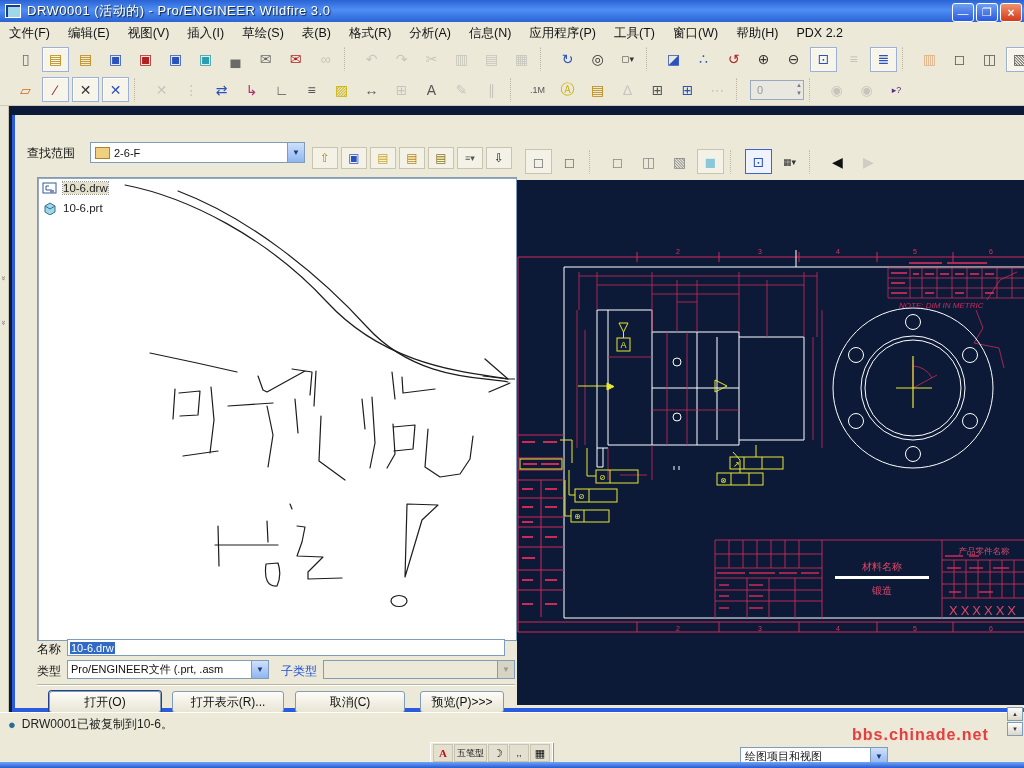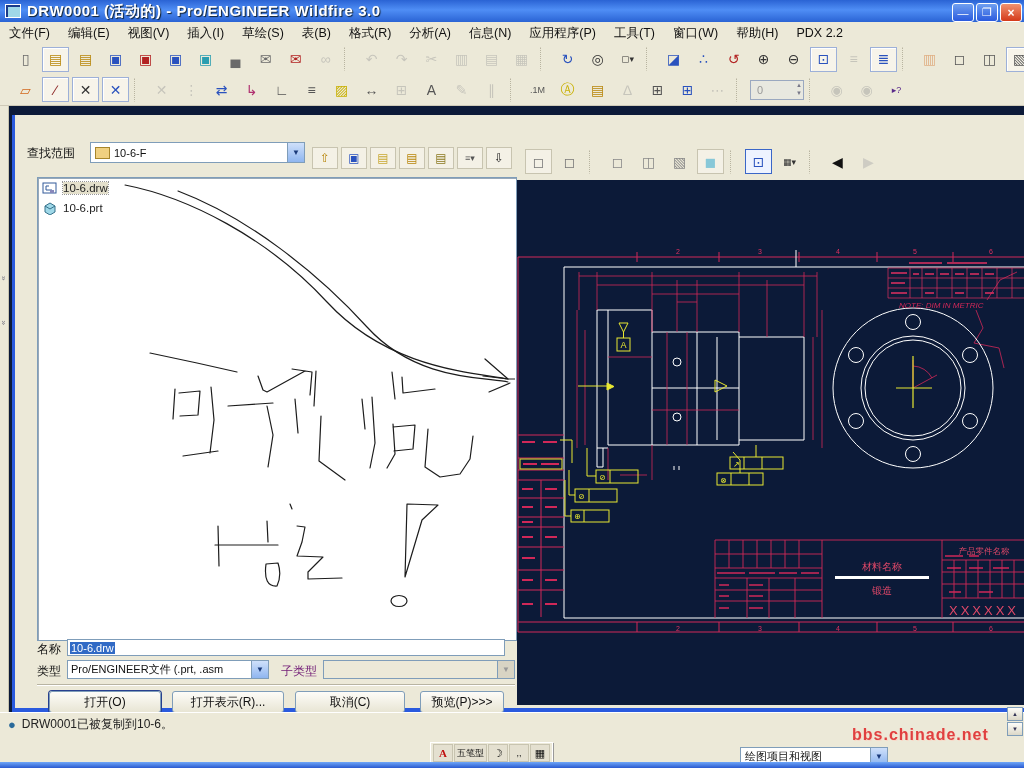--- a/index.html
+++ b/index.html
@@ -3,21 +3,21 @@
 <meta charset="utf-8">
 <style>
   html,body{margin:0;padding:0;background:#555;}
   #root{position:relative;width:1024px;height:768px;overflow:hidden;
         font-family:"Liberation Sans","DejaVu Sans",sans-serif;background:#ece9d8;}
   
   .titlebar{position:absolute;left:0;top:0;width:1024px;height:22px;
     background:linear-gradient(#2a63d4,#4f8ef5 45%,#2a63d4);display:flex;align-items:center;color:#fff;}
   .titlebar .appicon{width:14px;height:12px;margin:0 6px 0 5px;border:1px solid #fff;background:#9fd8e8;
     box-shadow:2px 2px 0 #1a3a8a inset;}
-  .titlebar .ttext{font-size:15px;font-weight:bold;letter-spacing:.5px;text-shadow:1px 1px 1px #123;}
+  .titlebar .ttext{font-size:13px;font-weight:normal;letter-spacing:.5px;text-shadow:1px 1px 1px #123;}
   .winbtns{position:absolute;right:2px;top:3px;display:flex;gap:2px;}
   .wbtn{width:20px;height:17px;border:1px solid #fff;border-radius:3px;color:#fff;font-size:11px;
     display:flex;align-items:center;justify-content:center;background:linear-gradient(#6f9ff0,#2a5ade);}
   .wbtn.close{background:linear-gradient(#f0926f,#d43a1a);font-size:12px;font-weight:bold;}
   
   .menubar{position:absolute;left:0;top:22px;width:1024px;height:22px;background:#ece9d8;
     display:flex;align-items:center;font-size:12.5px;color:#111;border-bottom:1px solid #d8d4c4;}
   .menuitem{padding:2px 9px;white-space:nowrap;}
   
   .toolrow{position:absolute;left:0;width:1024px;height:30px;background:#ece9d8;display:flex;align-items:center;gap:3px;padding-left:12px;box-sizing:border-box;}
@@ -175,21 +175,21 @@
   </div>
 
   <div class="gfx"></div>
   <div class="leftsash">»»</div>
 
   <div class="dialog">
     <div class="dlg-body">
       <span class="lookin">查找范围</span>
       <div class="combo" style="left:75px;top:27px;width:213px;height:19px;">
         <span class="folder"></span>
-        <span>10-6-F</span>
+        <span>2-6-F</span>
         <span class="arrow">▼</span>
       </div>
       <div class="btoolbar">
 
       <span class="ticon raised" style="color: rgb(184, 134, 11);">⇧</span>
           <span class="ticon raised" style="color: rgb(42, 82, 190);">▣</span>
           <span class="ticon raised" style="color: rgb(200, 168, 50);">▤</span>
           <span class="ticon raised" style="color: rgb(184, 134, 11);">▤</span>
           <span class="ticon raised" style="color: rgb(138, 120, 32);">▤</span>
           <span class="ticon raised" style="color: rgb(85, 85, 85); font-size: 9px;">≡▾</span>
@@ -231,21 +231,21 @@
 
       <span class="fieldlbl" style="left:22px;top:526px;">名称</span>
       <div class="nameinput">
         <span class="selword">10-6.drw</span>
       </div>
       <span class="fieldlbl" style="left:22px;top:548px;">类型</span>
       <div class="combo" style="left:52px;top:545px;width:200px;height:17px;">
         <span style="padding-left:3px;">Pro/ENGINEER文件 (.prt, .asm</span>
         <span class="arrow">▼</span>
       </div>
-      <span class="fieldlbl" style="left:266px;top:548px;color:#701a75;">子类型</span>
+      <span class="fieldlbl" style="left:266px;top:548px;color:#1d4ed8;">子类型</span>
       <div class="combo gray" style="left:308px;top:545px;width:190px;height:17px;">
         <span class="arrow">▼</span>
       </div>
       <div class="sepline"></div>
 
       <div class="btnrow">
         <span class="xpbtn default" style="left:34px;top:576px;width:110px;">打开(O)</span>
         <span class="xpbtn" style="left:157px;top:576px;width:110px;">打开表示(R)...</span>
         <span class="xpbtn" style="left:280px;top:576px;width:108px;">取消(C)</span>
         <span class="xpbtn" style="left:405px;top:576px;width:82px;">预览(P)&gt;&gt;&gt;</span>

